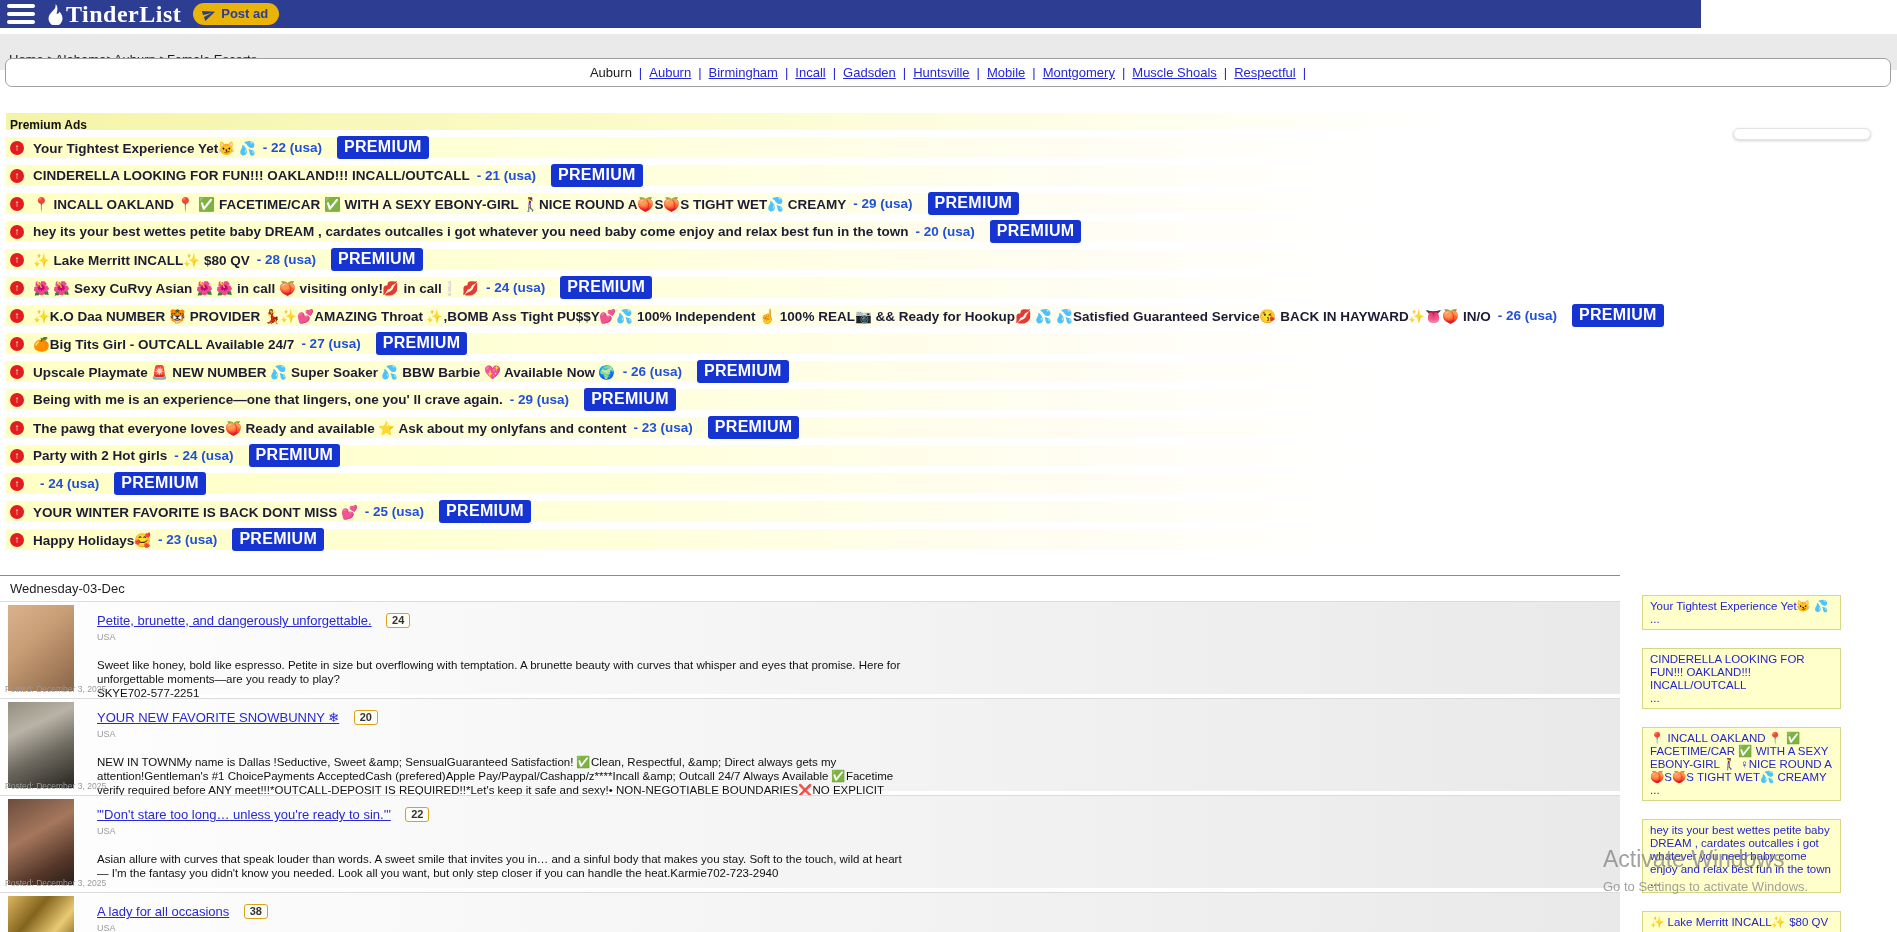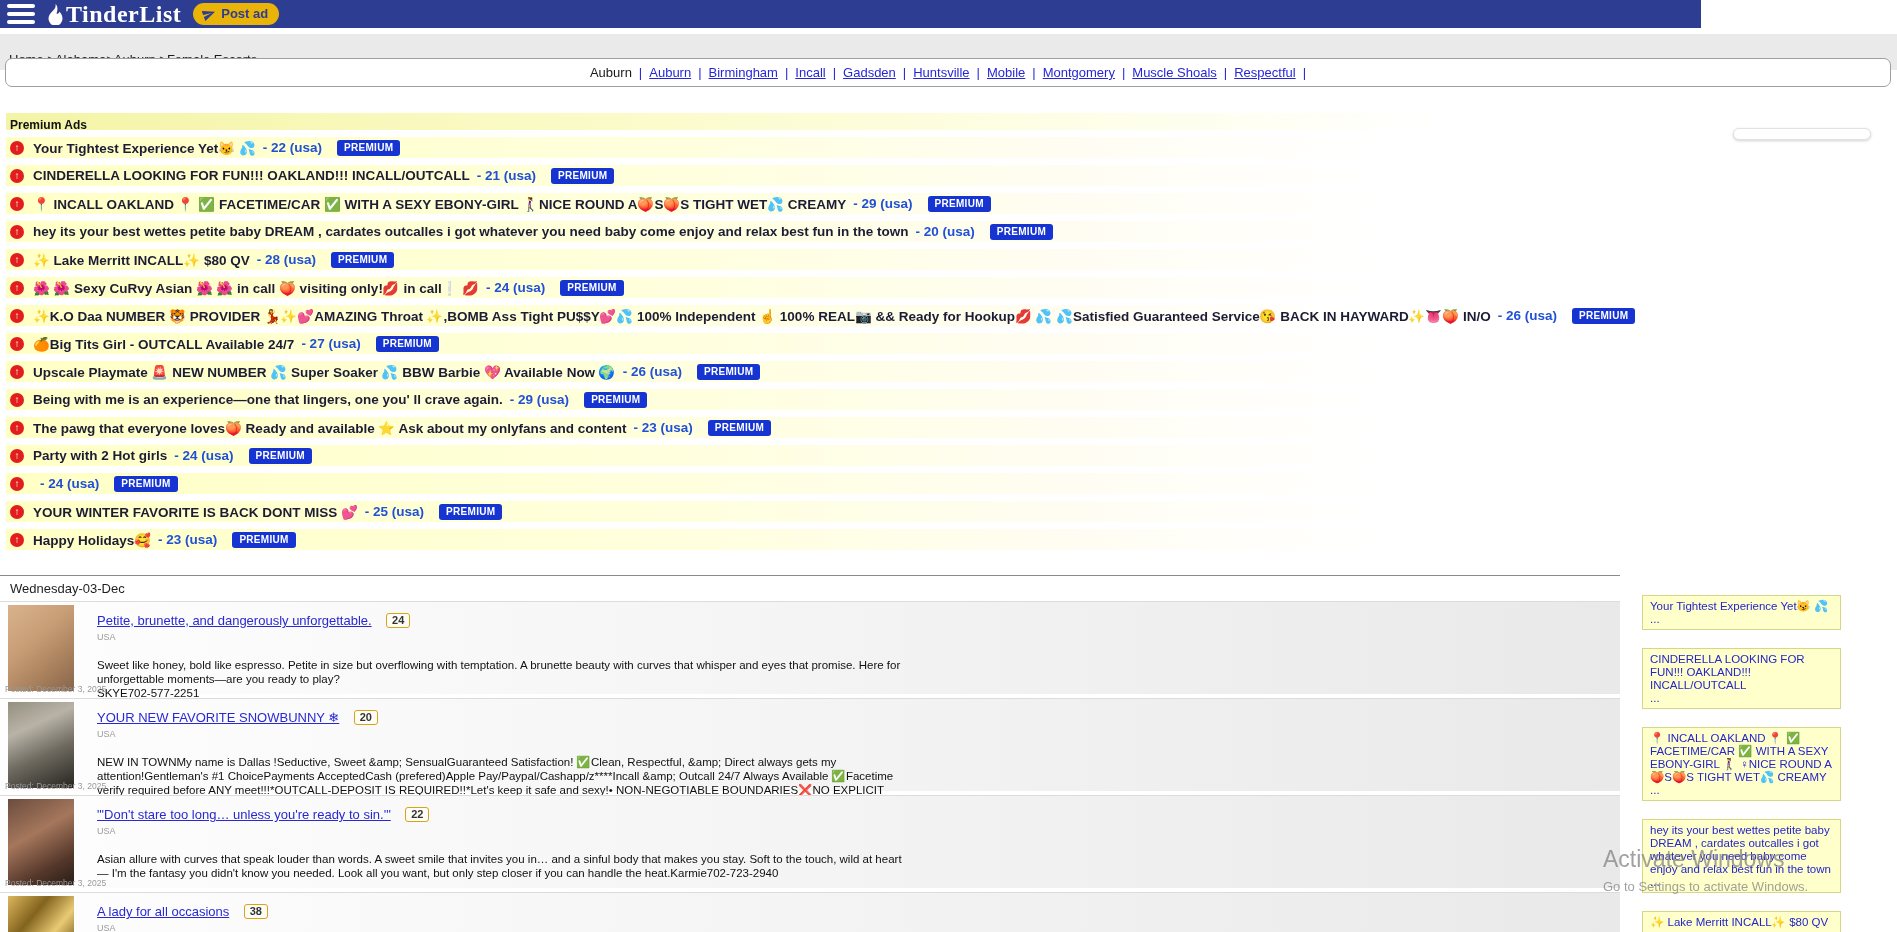--- a/index.html
+++ b/index.html
@@ -62,21 +62,21 @@
     white-space:nowrap; cursor:pointer;
   }
   .arrow {
     width:14px; height:14px; border-radius:50%; background:#e21d1d; color:#fff;
     font-size:10px; font-weight:bold; line-height:14px; text-align:center;
     margin-right:9px; flex:none;
   }
   .ptitle { font-size:13.5px; font-weight:bold; color:#1c1c34; }
   .pmeta  { font-size:13.5px; font-weight:bold; color:#2050d8; margin-left:7px; }
   .pbadge {
-    margin-left:15px; background:#1634d2; color:#fff; font-size:10px; font-weight:bold;
+    margin-left:15px; background:#1634d2; color:#fff; font-size:16px; font-weight:bold;
     padding:2px 7px 3px; border-radius:3px; letter-spacing:.3px;
   }
 
   
   .listings { position:absolute; left:0; top:575px; width:1620px; border-top:1px solid #8a8a8a; background:#fff; }
   .ldate { font-size:13px; color:#1e1e1e; padding:5px 10px 5px; }
   .lrow {
     position:relative; height:93px; margin-bottom:4px;
     background:linear-gradient(to right,#fefefe 0%,#f4f4f4 50%,#e9e9e9 100%);
     border-top:1px solid #dcdcdc;

